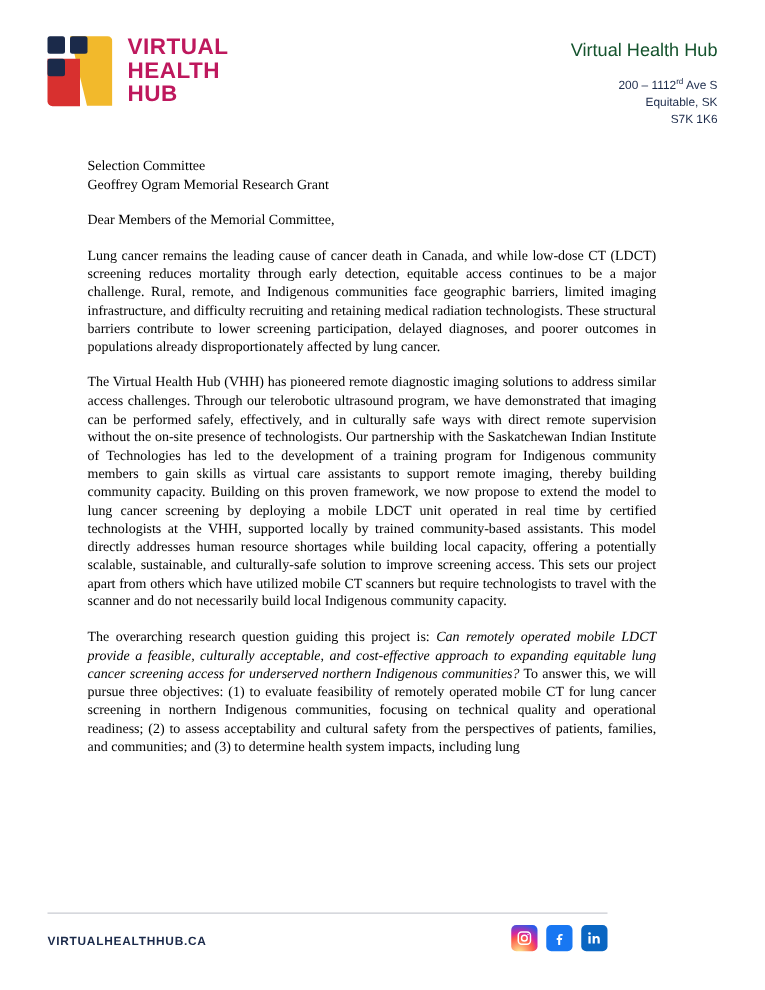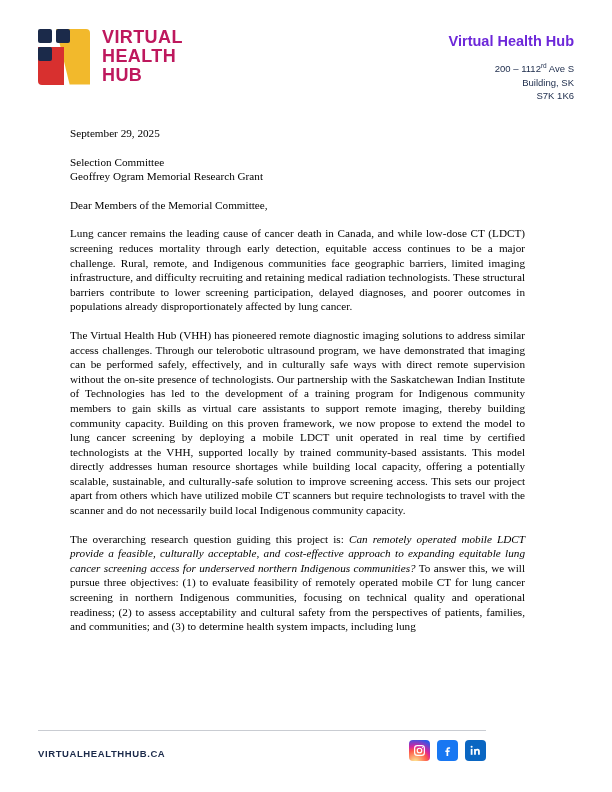--- a/index.html
+++ b/index.html
@@ -61,23 +61,23 @@
   .logo-text div { display: block; }
 
   .org-block {
     position: absolute;
     right: 38px;
     top: 33px;
     text-align: right;
   }
   .org-name {
     font-family: "Liberation Sans", sans-serif;
-    font-weight: bold;
+    font-weight: normal;
     font-size: 14.5px;
-    color: #6d28d9;
+    color: #14532d;
     margin-bottom: 10px;
   }
   .org-addr {
     font-family: "Liberation Sans", sans-serif;
     font-size: 9.5px;
     color: #1b2a4a;
     line-height: 13.5px;
   }
   .org-addr sup { font-size: 6.5px; vertical-align: super; }
 
@@ -162,29 +162,28 @@
       <div>VIRTUAL</div>
       <div>HEALTH</div>
       <div>HUB</div>
     </div>
   </div>
 
   <div class="org-block">
     <div class="org-name">Virtual Health Hub</div>
     <div class="org-addr">
       <div><span>200 – 1112</span><sup>rd</sup><span> Ave S</span></div>
-      <div>Building, SK</div>
+      <div>Equitable, SK</div>
       <div>S7K 1K6</div>
     </div>
   </div>
 </div>
 
 <div class="content">
 
-  <p>September 29, 2025</p>
 
   <p>
     <span class="addr-line">Selection Committee</span><br>
     <span class="addr-line">Geoffrey Ogram Memorial Research Grant</span>
   </p>
 
   <p>Dear Members of the Memorial Committee,</p>
 
 
   <p>Lung cancer remains the leading cause of cancer death in Canada, and while low-dose CT (LDCT) screening reduces mortality through early detection, equitable access continues to be a major challenge. Rural, remote, and Indigenous communities face geographic barriers, limited imaging infrastructure, and difficulty recruiting and retaining medical radiation technologists. These structural barriers contribute to lower screening participation, delayed diagnoses, and poorer outcomes in populations already disproportionately affected by lung cancer.</p>

